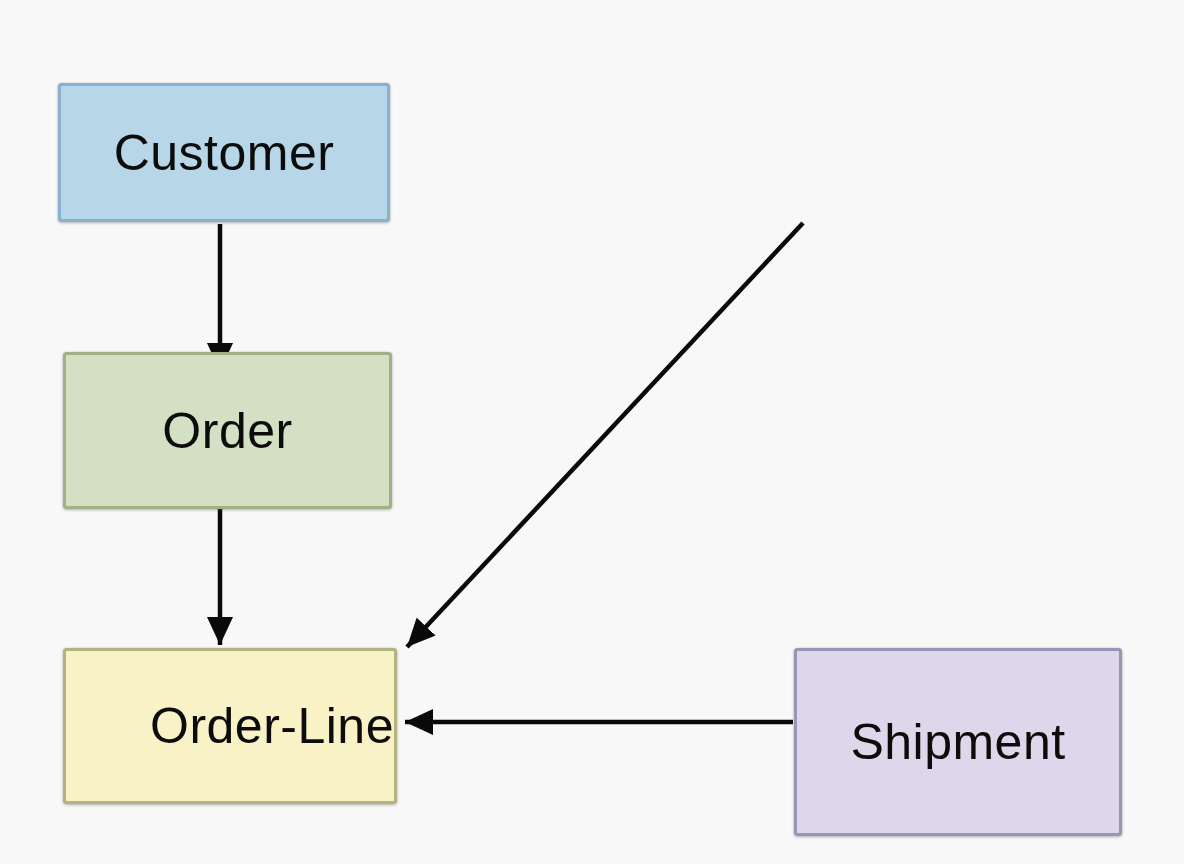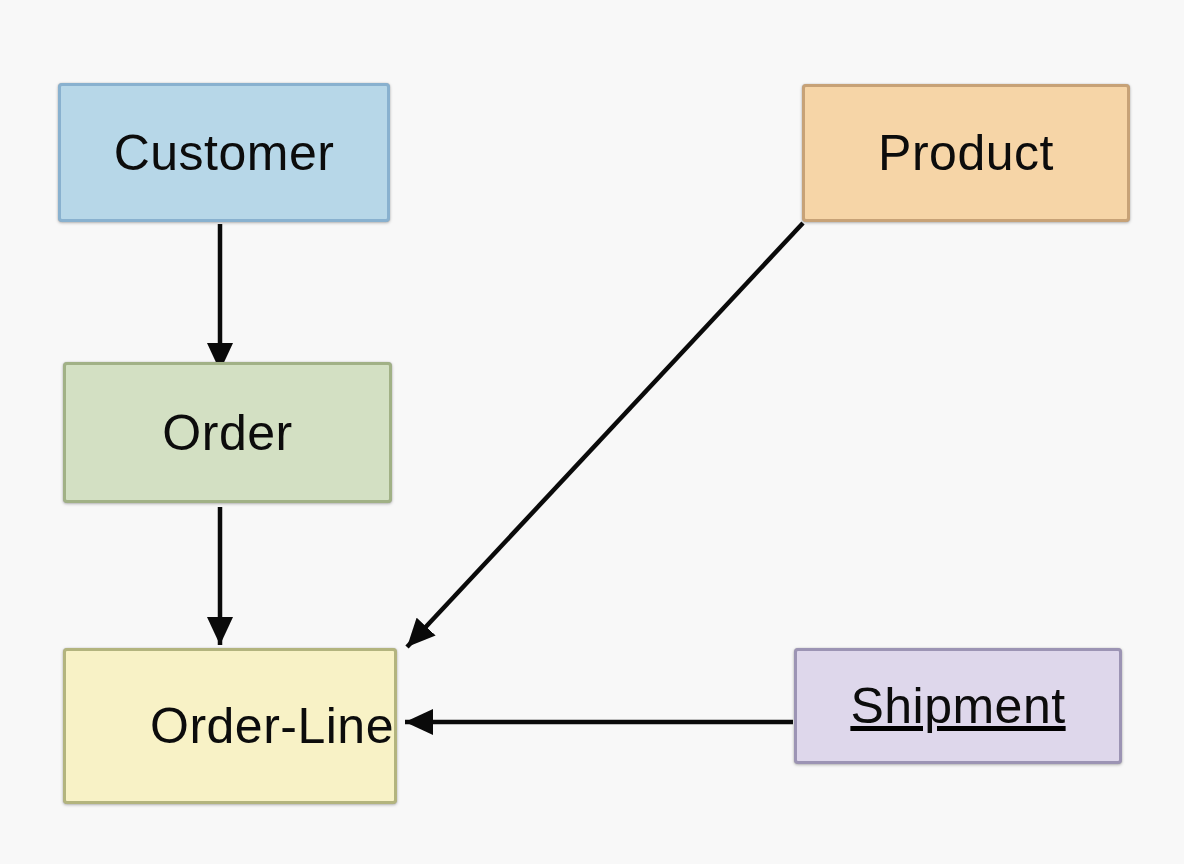--- a/index.html
+++ b/index.html
@@ -36,23 +36,23 @@
     justify-content: center;
   }
   .node-label {
     font-size: 50px;
     color: #0c0c0c;
     letter-spacing: 0.5px;
     white-space: nowrap;
   }
   #node-customer   { left: 58px;  top: 83px;  width: 332px; height: 139px; }
   #node-product    { left: 802px; top: 84px;  width: 328px; height: 138px; }
-  #node-order      { left: 63px;  top: 362px; width: 329px; height: 141px; }
+  #node-order      { left: 63px;  top: 352px; width: 329px; height: 157px; }
   #node-order-line { left: 63px;  top: 648px; width: 334px; height: 156px; justify-content: flex-end; }
-  #node-shipment   { left: 794px; top: 648px; width: 328px; height: 116px; text-decoration: underline; }
+  #node-shipment   { left: 794px; top: 648px; width: 328px; height: 188px; }
 </style>
 </head>
 <body>
 
 <div class="canvas" style="background-color: rgb(248, 248, 248);">
 
   <svg class="edges-layer" width="1184" height="864" viewBox="0 0 1184 864">
     <defs>
       <marker id="ah" markerUnits="userSpaceOnUse" markerWidth="32" markerHeight="26" refX="28" refY="13" orient="auto">
         <path d="M0,0 L28,13 L0,26 Z" fill="#0a0a0a"></path>
@@ -61,23 +61,20 @@
     <line x1="220" y1="224" x2="220" y2="371" stroke-width="4.5" marker-end="url(#ah)" stroke="#0a0a0a"></line>
     <line x1="220" y1="507" x2="220" y2="645" stroke-width="4.5" marker-end="url(#ah)" stroke="#0a0a0a"></line>
     <line x1="803" y1="223" x2="407" y2="647" stroke-width="4.5" marker-end="url(#ah)" stroke="#0a0a0a"></line>
     <line x1="793" y1="722" x2="405" y2="722" stroke-width="4.5" marker-end="url(#ah)" stroke="#0a0a0a"></line>
   </svg>
 
   <div class="node" id="node-customer" style="background-color: rgb(183, 215, 232); border-color: rgb(137, 177, 207);">
     <span class="node-label">Customer</span>
   </div>
 
-  <div class="node" id="node-product" style="background-color: rgb(246, 213, 167); border-color: rgb(199, 162, 119);">
-    <span class="node-label">Product</span>
-  </div>
 
   <div class="node" id="node-order" style="background-color: rgb(211, 224, 195); border-color: rgb(161, 177, 134);">
     <span class="node-label">Order</span>
   </div>
 
   <div class="node" id="node-order-line" style="background-color: rgb(248, 242, 198); border-color: rgb(179, 180, 126);">
     <span class="node-label">Order-Line</span>
   </div>
 
   <div class="node" id="node-shipment" style="background-color: rgb(222, 215, 235); border-color: rgb(156, 148, 180);">

